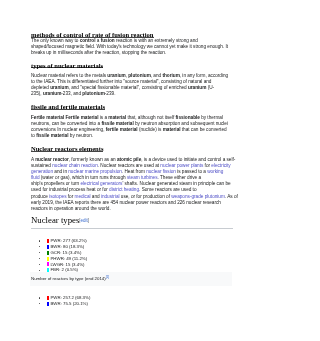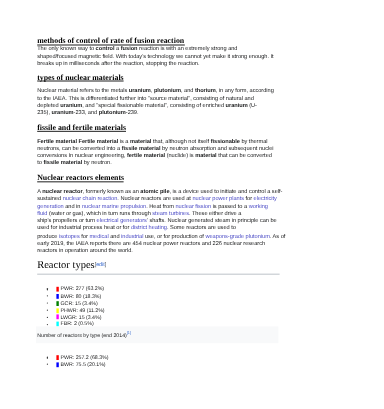--- a/index.html
+++ b/index.html
@@ -90,21 +90,21 @@
         <p class="body"><a class="lnk">generation</a> and in <a class="lnk">nuclear marine propulsion</a>. Heat from <a class="lnk">nuclear fission</a> is passed to a <a class="lnk">working</a></p>
         <p class="body"><a class="lnk">fluid</a> (water or gas), which in turn runs through <a class="lnk">steam turbines</a>. These either drive a</p>
         <p class="body">ship's propellers or turn <a class="lnk">electrical generators</a>' shafts. Nuclear generated steam in principle can be</p>
         <p class="body">used for industrial process heat or for <a class="lnk">district heating</a>. Some reactors are used to</p>
         <p class="body">produce <a class="lnk">isotopes</a> for <a class="lnk">medical</a> and <a class="lnk">industrial</a> use, or for production of <a class="lnk">weapons-grade plutonium</a>. As of</p>
         <p class="body">early 2019, the IAEA reports there are 454 nuclear power reactors and 226 nuclear research</p>
         <p class="body">reactors in operation around the world.</p>
       </div>
   </div>
 
-  <h2 class="section" id="rt"><span>Reactor types</span><span class="editlink"><span class="brk">[</span><span>edit</span><span class="brk">]</span></span></h2>
+  <h2 class="section" id="rt"><span>Nuclear types</span><span class="editlink"><span class="brk">[</span><span>edit</span><span class="brk">]</span></span></h2>
 
   <ul class="legend" id="legend1">
       <li>
         <span class="dot"></span>
         <span class="sw" style="background:#ff0000"></span>
         <span>PWR: 277 (63.2%)</span>
       </li>
       <li>
         <span class="dot"></span>
         <span class="sw" style="background:#0000ff"></span>

